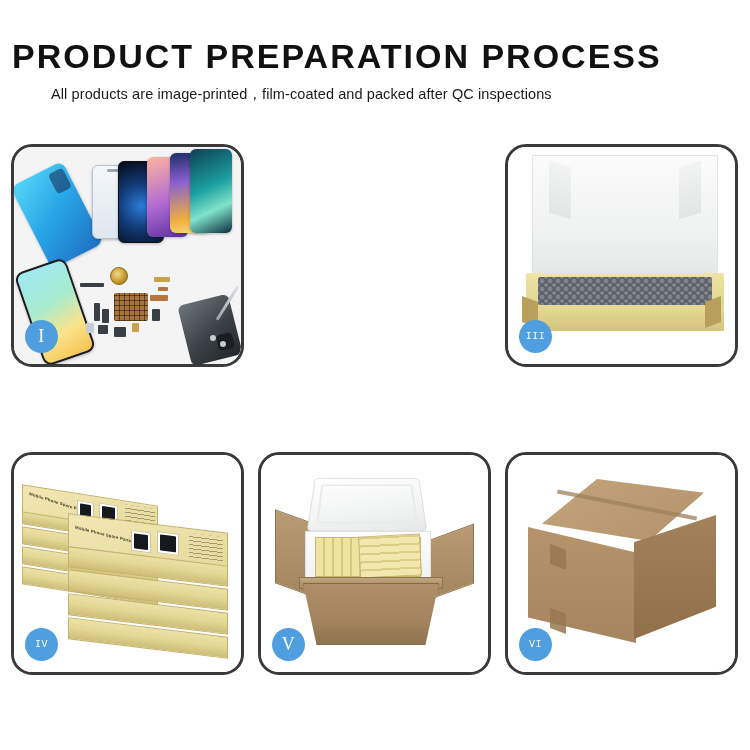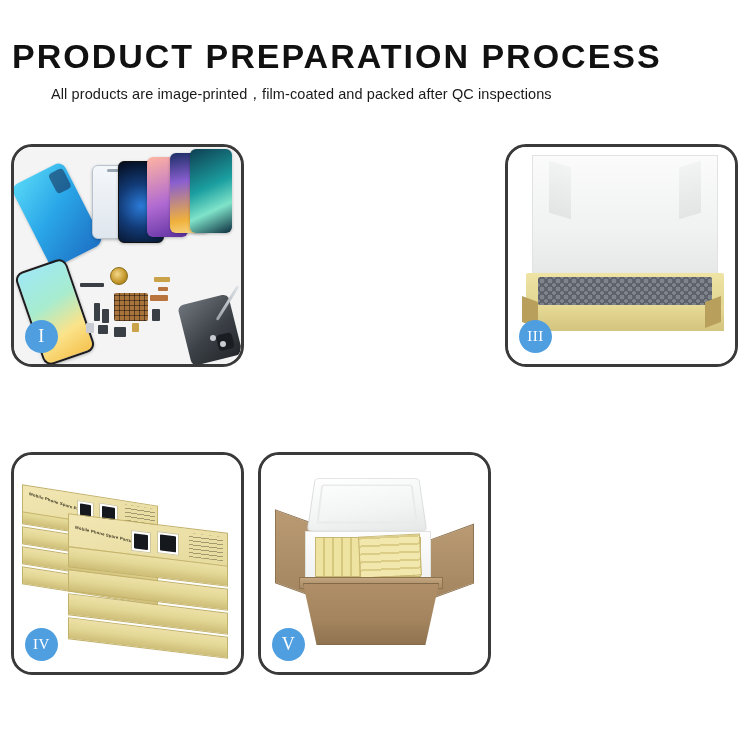--- a/index.html
+++ b/index.html
@@ -89,21 +89,21 @@
     display: flex;
     align-items: center;
     justify-content: center;
     font-family: "Liberation Serif", serif;
     font-size: 18px;
     font-weight: 400;
     color: #ffffff;
     letter-spacing: 0.5px;
     z-index: 40;
   }
-  .badge.sm { font-size: 15px; }
+  .badge.sm { font-size: 10px; font-family: Liberation Mono, monospace; }
 
   
   .p1 { background: #f4f4f4; }
   .ph {
     position: absolute;
     border-radius: 5px;
     box-shadow: 0 1px 3px rgba(0,0,0,.25);
   }
   .ph-back-glass {
     left: 14px; top: 22px; width: 58px; height: 92px;
@@ -475,15 +475,27 @@
         <div class="foam5-box"></div>
         <div class="inner5"></div>
         <div class="inner5b"></div>
         <div class="c5-rim"></div>
         <div class="c5-body"></div>
       </div>
       <div class="badge">V</div>
 
     </div>
 
+    <div class="panel r1 c2">
+      <div class="photo p6">
+        <div class="c6-top"></div>
+        <div class="c6-seam"></div>
+        <div class="c6-left"></div>
+        <div class="c6-right"></div>
+        <div class="c6-tab" style="left:42px; top:92px; transform:skewY(20deg);"></div>
+        <div class="c6-tab" style="left:42px; top:156px; transform:skewY(20deg);"></div>
+      </div>
+      <div class="badge sm">VI</div>
+
+    </div>
 
   </div>
 </div>
 
 </body></html>

